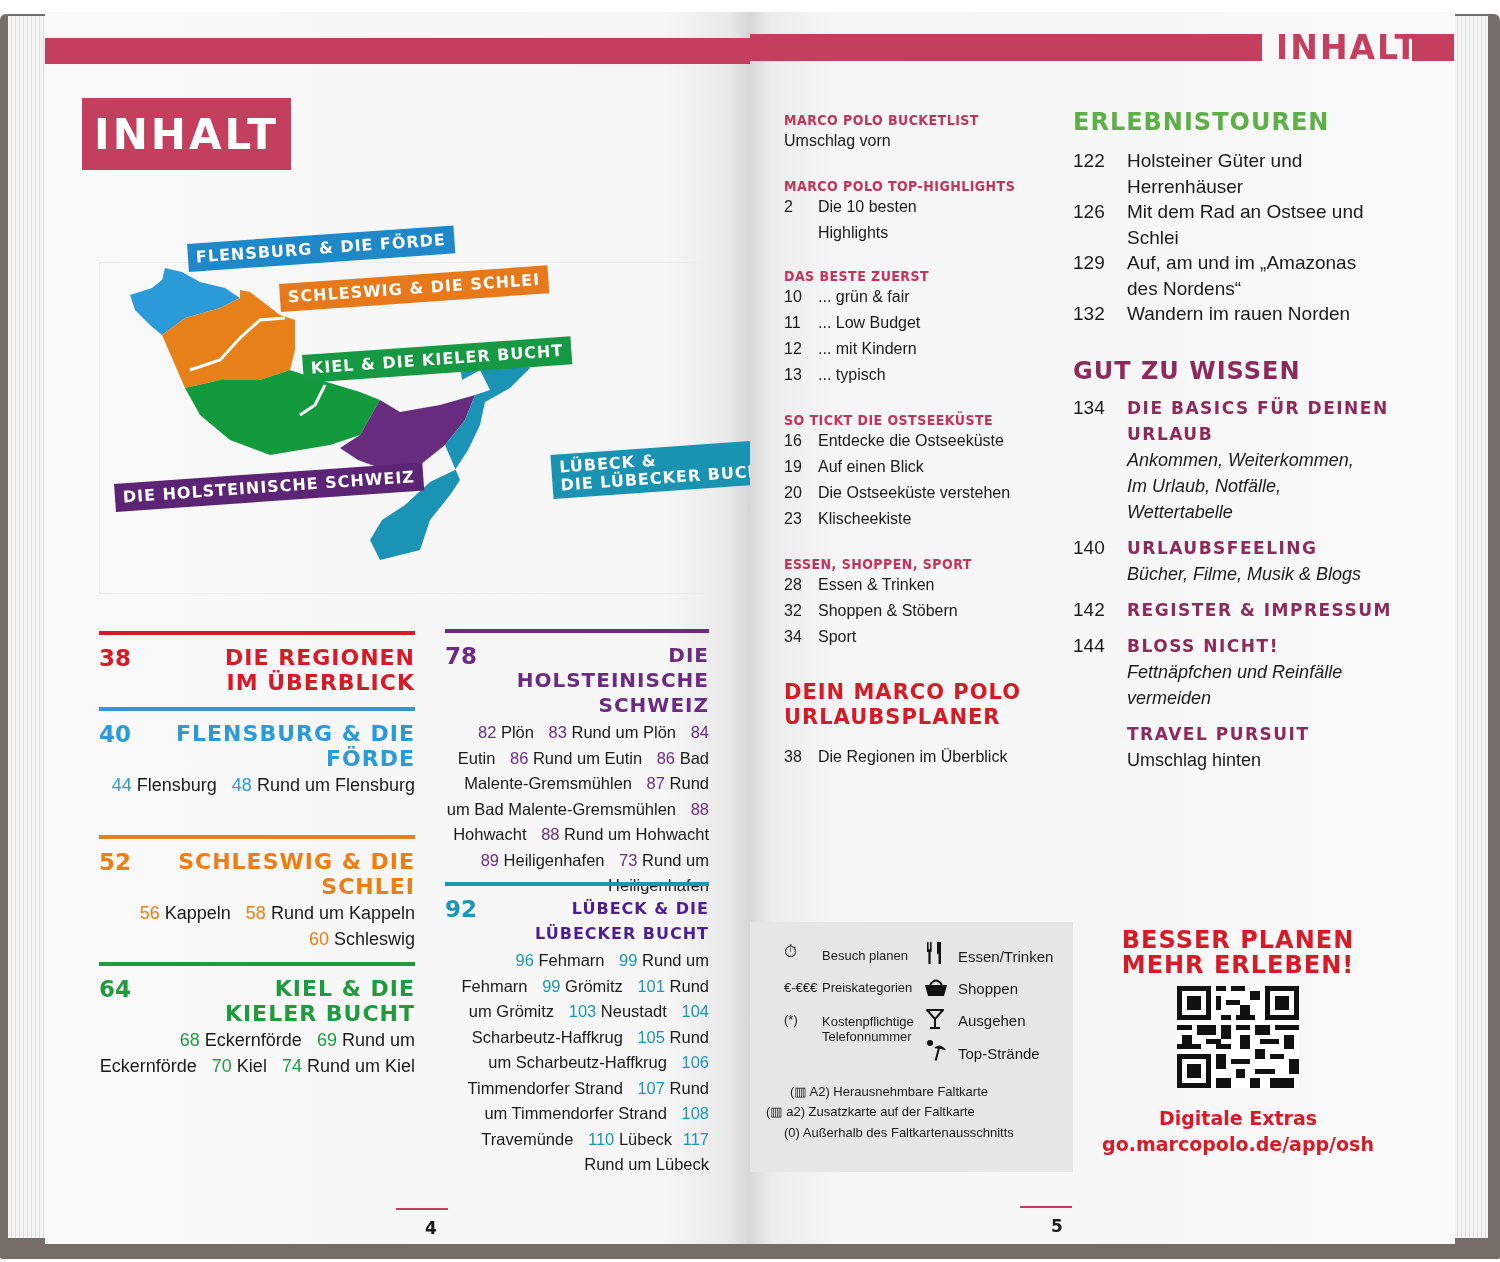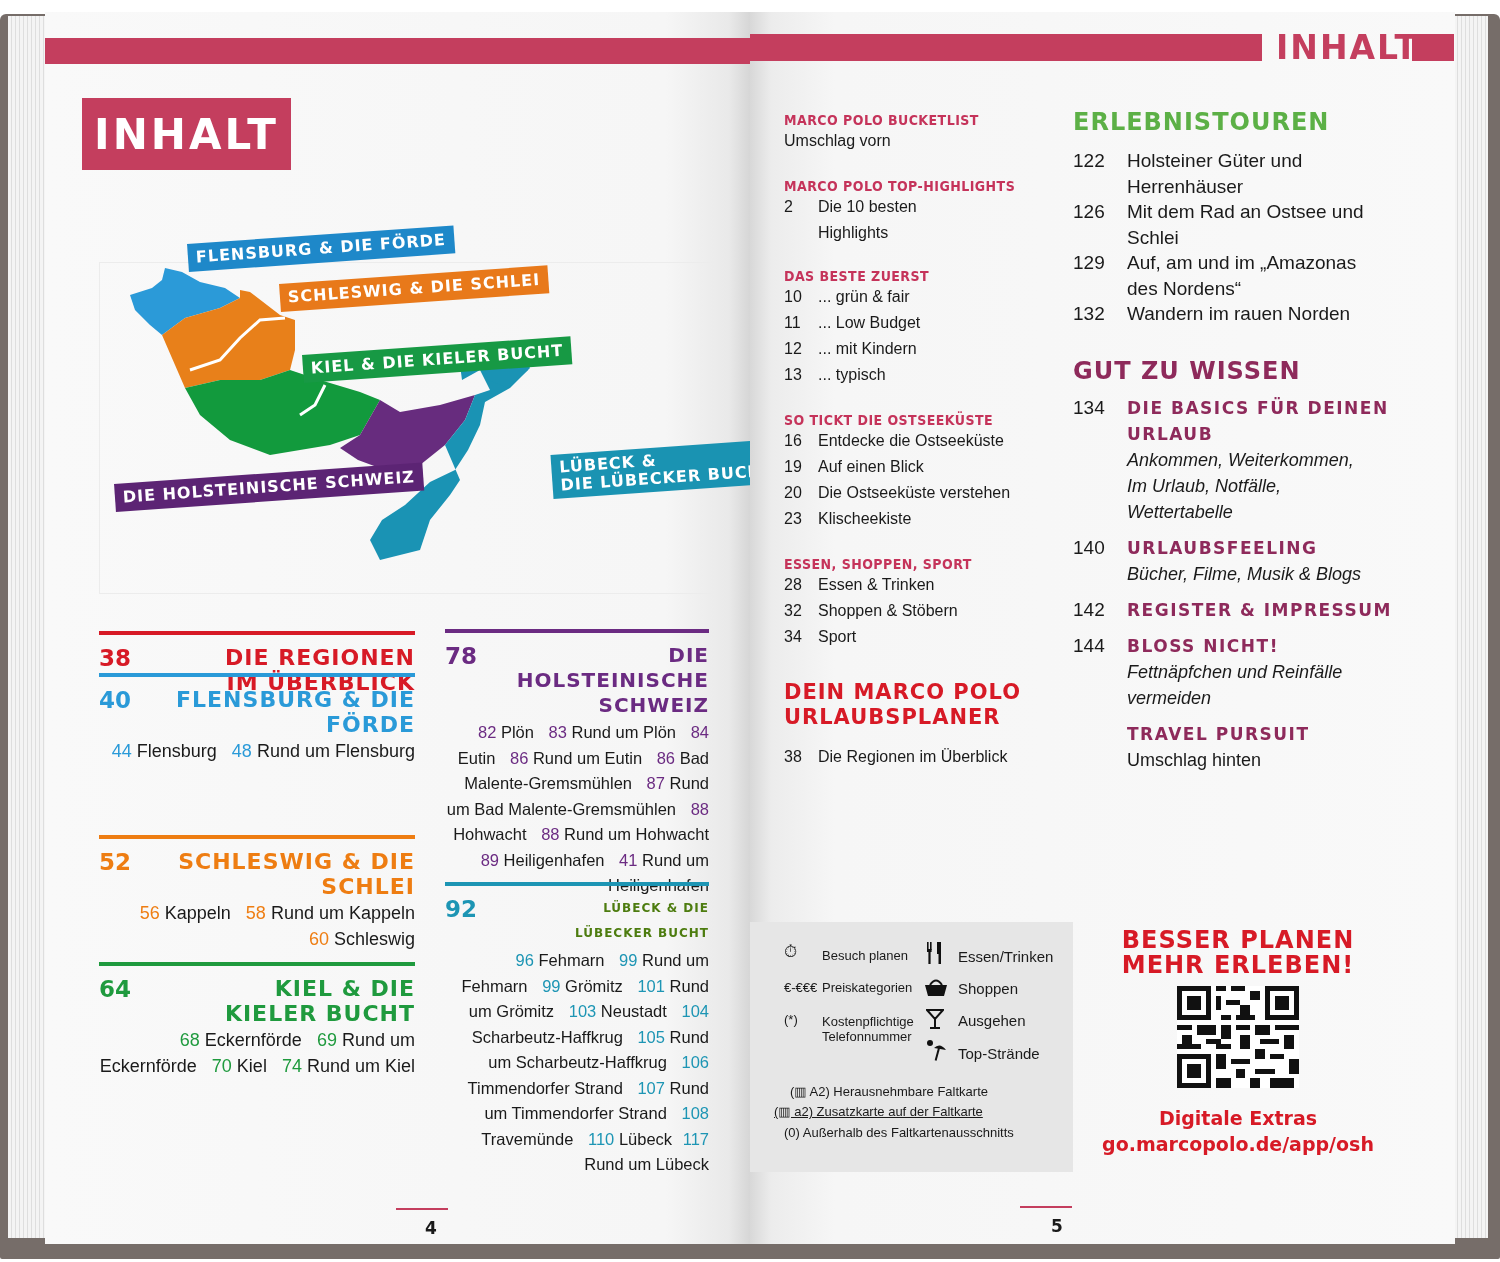--- a/index.html
+++ b/index.html
@@ -126,21 +126,21 @@
 </div>
 
 <div class="sec" style="left:99px; top:631px; width:316px;">
   <div class="rule" style="background:#d71a26;"></div>
   <div class="hdr">
     <span class="num" style="color:#d71a26;">38</span>
     <span class="title" style="color:#d71a26; width:230px;">DIE REGIONEN IM ÜBERBLICK</span>
   </div>
 </div>
 
-<div class="sec" style="left:99px; top:673px; width:316px;">
+<div class="sec" style="left:99px; top:707px; width:316px;">
   <div class="rule" style="background:#2a9ad8;"></div>
   <div class="hdr">
     <span class="num" style="color:#2a9ad8;">40</span>
     <span class="title" style="color:#2a9ad8; width:240px;">FLENSBURG &amp; DIE FÖRDE</span>
   </div>
   <div class="subs">
     <span class="n" style="color:#2a9ad8;">44</span> <span>Flensburg</span>
     <span class="n" style="color:#2a9ad8;">48</span> <span>Rund um Flensburg</span>
   </div>
 </div>
@@ -181,29 +181,29 @@
   <div class="subs" style="font-size:16.5px;">
     <span class="n" style="color:#6b2b82;">82</span> <span>Plön</span>
     <span class="n" style="color:#6b2b82;">83</span> <span>Rund um Plön</span>
     <span class="n" style="color:#6b2b82;">84</span> <span>Eutin</span>
     <span class="n" style="color:#6b2b82;">86</span> <span>Rund um Eutin</span>
     <span class="n" style="color:#6b2b82;">86</span> <span>Bad Malente-Gremsmühlen</span>
     <span class="n" style="color:#6b2b82;">87</span> <span>Rund um Bad Malente-Gremsmühlen</span>
     <span class="n" style="color:#6b2b82;">88</span> <span>Hohwacht</span>
     <span class="n" style="color:#6b2b82;">88</span> <span>Rund um Hohwacht</span>
     <span class="n" style="color:#6b2b82;">89</span> <span>Heiligenhafen</span>
-    <span class="n" style="color:#6b2b82;">41</span> <span>Rund um Heiligenhafen</span>
+    <span class="n" style="color:#6b2b82;">73</span> <span>Rund um Heiligenhafen</span>
   </div>
 </div>
 
 <div class="sec" style="left:445px; top:882px; width:264px;">
   <div class="rule" style="background:#1d95b4;"></div>
   <div class="hdr">
     <span class="num" style="color:#1d95b4;">92</span>
-    <span class="title" style="color:#4d7c0f; width:180px; font-size:12px;">LÜBECK &amp; DIE LÜBECKER BUCHT</span>
+    <span class="title" style="color:#4c1d95; width:180px; font-size:16px;">LÜBECK &amp; DIE LÜBECKER BUCHT</span>
   </div>
   <div class="subs" style="font-size:16.5px;">
     <span class="n" style="color:#1d95b4;">96</span> <span>Fehmarn</span>
     <span class="n" style="color:#1d95b4;">99</span> <span>Rund um Fehmarn</span>
     <span class="n" style="color:#1d95b4;">99</span> <span>Grömitz</span>
     <span class="n" style="color:#1d95b4;">101</span> <span>Rund um Grömitz</span>
     <span class="n" style="color:#1d95b4;">103</span> <span>Neustadt</span>
     <span class="n" style="color:#1d95b4;">104</span> <span>Scharbeutz-Haffkrug</span>
     <span class="n" style="color:#1d95b4;">105</span> <span>Rund um Scharbeutz-Haffkrug</span>
     <span class="n" style="color:#1d95b4;">106</span> <span>Timmendorfer Strand</span>
@@ -394,21 +394,21 @@
   <span class="lg2" style="left:208px; top:90px;">Ausgehen</span>
 
   <svg class="icon" style="left:174px; top:116px;" width="24" height="24" viewBox="0 0 24 24">
     <circle cx="6" cy="5" r="3" fill="#111"></circle>
     <path d="M10,10 Q16,4 22,12 Z" fill="#111"></path>
       <rect x="14" y="10" width="2" height="13" fill="#111" transform="rotate(15 15 10)"></rect>
   </svg>
   <span class="lg2" style="left:208px; top:123px;">Top-Strände</span>
 
   <div class="lg" style="left:34px; top:162px;margin-left:6px;">(▥ A2) Herausnehmbare Faltkarte</div>
-  <div class="lg" style="left:24px; top:182px;text-decoration:underline;">(▥ a2) Zusatzkarte auf der Faltkarte</div>
+  <div class="lg" style="left:16px; top:182px;">(▥ a2) Zusatzkarte auf der Faltkarte</div>
   <div class="lg" style="left:34px; top:203px;">(0) Außerhalb des Faltkartenausschnitts</div>
 </div>
 
 <div class="qr-title">
   <div>BESSER PLANEN</div>
   <div>MEHR ERLEBEN!</div>
 </div>
 <svg class="qr" viewBox="0 0 25 21" shape-rendering="crispEdges">
   <rect x="0" y="0" width="25" height="21" fill="#fff"></rect>
   <g fill="#111">

